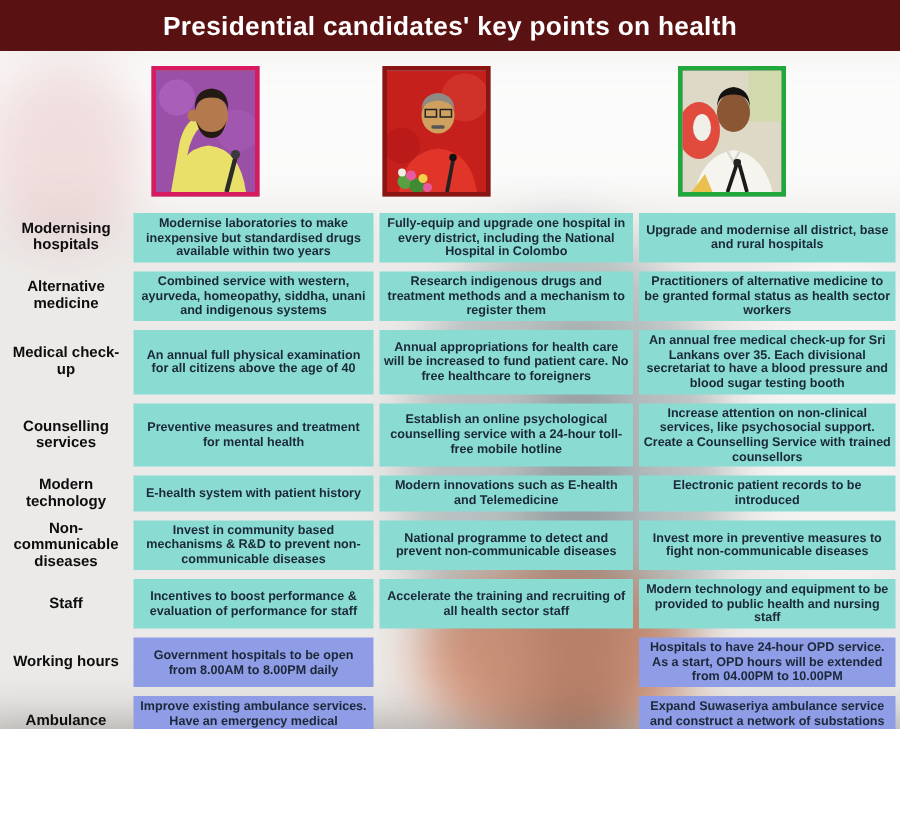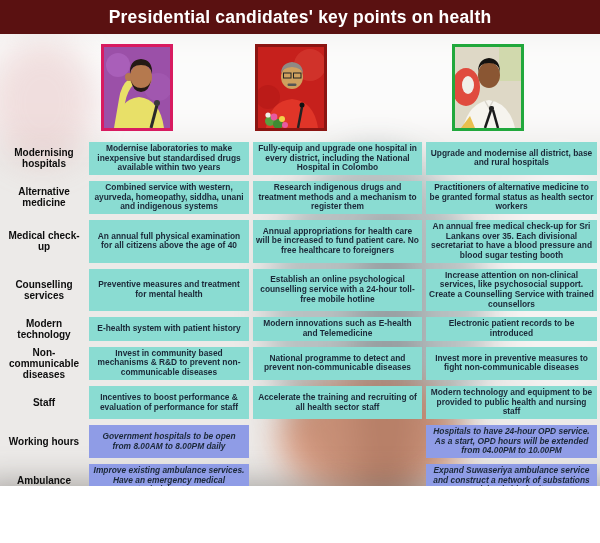--- a/index.html
+++ b/index.html
@@ -27,21 +27,21 @@
   .ph3{left:452px;}
 
   .grid{position:absolute;top:142px;left:3px;width:594px;display:grid;
         grid-template-columns:82px 160px 169px 171px;column-gap:4px;row-gap:6px;z-index:2;}
   .cat{display:flex;align-items:center;justify-content:center;text-align:center;
        font-weight:bold;font-size:10px;line-height:1.12;color:var(--label-text,#0d0d0d);padding:0 2px;}
   .cell{display:flex;align-items:center;justify-content:center;text-align:center;
         font-size:8.4px;font-weight:bold;line-height:1.15;color:var(--box-text,#1b2838);
         padding:2px 3px;box-sizing:border-box;}
   .cell.teal{background:var(--teal-box,#8adcd2);}
-  .cell.purple{background:var(--purple-box,#8f9ce6);font-style:italic;}
+  .cell.purple{background:var(--purple-box,#8f9ce6);}
   .cell.empty{background:transparent;}
 
   .media-logo{position:absolute;left:18px;top:493px;width:48px;height:46px;
         background:var(--media-bg,#6d2029);color:#f2e8da;display:flex;flex-direction:column;
         align-items:center;justify-content:center;text-align:left;
         font-family:"Liberation Serif", serif;font-variant:small-caps;line-height:1.25;z-index:3;}
   .media-logo .ml1{font-size:8.5px;letter-spacing:.5px;}
   .media-logo .ml2{font-size:9.5px;letter-spacing:.5px;font-weight:bold;}
   .media-logo .ml3{font-size:9.5px;letter-spacing:.3px;}
 

